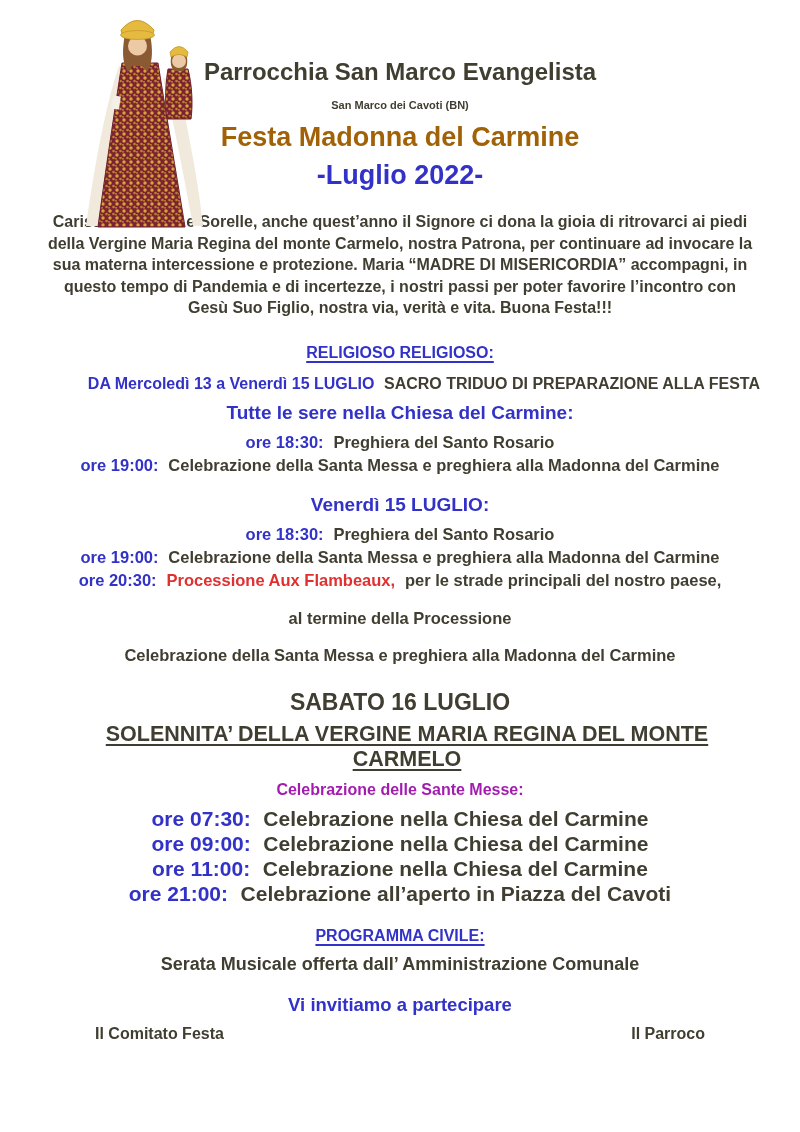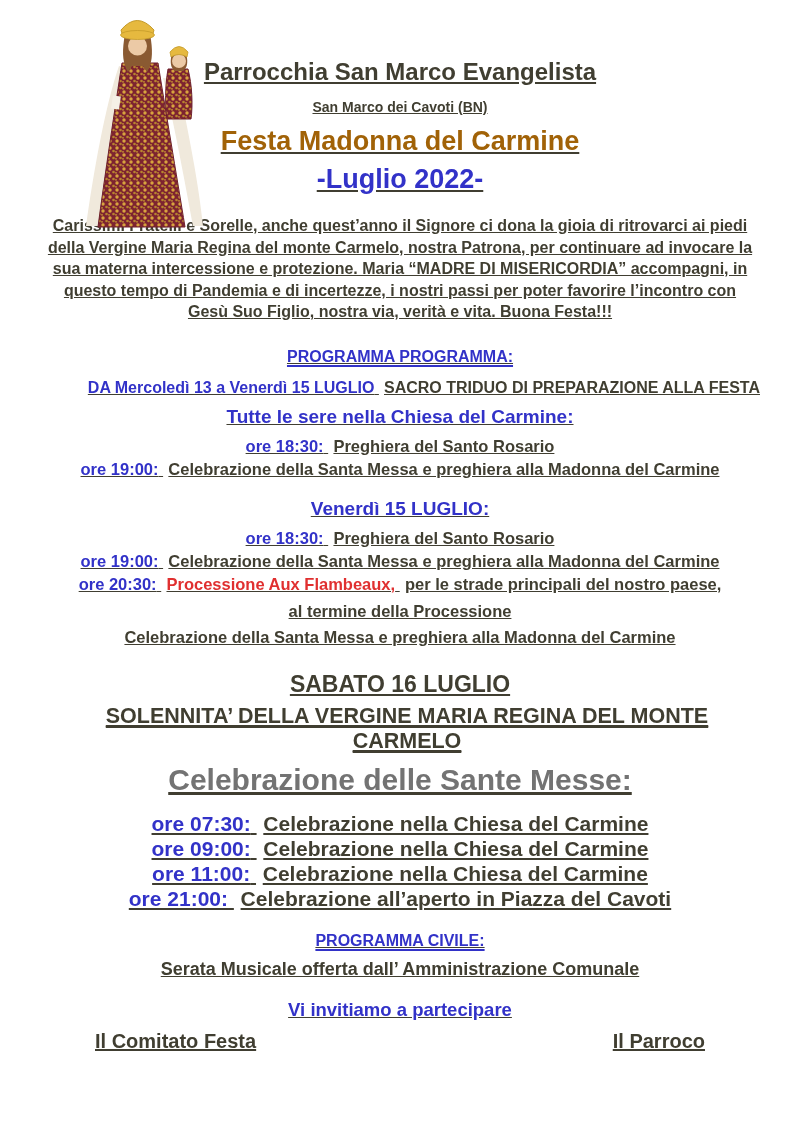--- a/index.html
+++ b/index.html
@@ -7,34 +7,33 @@
     position: relative;
     width: 720px;
     height: 1132px;
     margin: 0 auto;
     background: #ffffff;
     overflow: hidden;
     font-family: "Liberation Sans", sans-serif;
     font-weight: bold;
     text-align: center;
     color: #403e31;
-    text-decoration: underline;
   }
   .statue {
     position: absolute;
     left: 33px;
     top: 6px;
     width: 137px;
     height: 228px;
   }
   .statue svg { width: 100%; height: 100%; display: block; }
 
   .hdr { padding-top: 58px; }
   .parish   { font-size: 24px; margin: 0 0 13px; color: #403e31; }
-  .town     { font-size: 14px; margin: 12px 0 11px; color: #403e31; }
+  .town     { font-size: 11px; margin: 12px 0 11px; color: #403e31; }
   .ev-title { font-size: 27px; margin: 0 0 7px;  color: #a16207; }
   .ev-date  { font-size: 27px; margin: 0 0 20px; color: #3232c8; }
 
   .intro {
     width: 705px;
     margin: 0 auto 25px;
     font-size: 16px;
     line-height: 21.5px;
     color: #403e31;
   }
@@ -49,38 +48,38 @@
     text-decoration-thickness: 2px;
   }
 
   .sec-heading { font-size: 16px; margin: 0 0 13px; }
   .triduum     { font-size: 16px; margin: 0 0 9px; text-align: right; }
   .sub-blue    { font-size: 19px; margin: 0 0 7px; color: #3232c8; }
   .sched       { font-size: 16.5px; line-height: 23px; margin: 0; }
   .gap         { margin-left: 0.32em; }
 
   .friday-block { margin-top: 17px; }
-  .cont-line    { font-size: 16.5px; line-height: 22px; margin: 4px; text-align: center; }
+  .cont-line    { font-size: 16.5px; line-height: 22px; margin: 15px; text-align: center; }
 
   .sat-date  { font-size: 23px; margin: 23px 0 6px; }
   .solemnity { font-size: 21.5px; margin: 0 0 9px; padding-left: 14px; }
-  .masses-heading { font-size: 30px; margin: 0 0 14px; color: #737373; }
+  .masses-heading { font-size: 16px; margin: 0 0 7px; color: #a21caf; }
   .mass { font-size: 21px; line-height: 25px; margin: 0; }
 
   .civil-block { margin-top: 21px; }
   .civil-event { font-size: 18px; margin: 9px 0 0; }
 
   .invite { font-size: 18.5px; margin: 19px 0 0; color: #3232c8; }
 
   .footer-row {
     display: flex;
     justify-content: space-between;
     padding: 0 55px;
     margin-top: 9px;
-    font-size: 20px;
+    font-size: 16px;
     text-align: center;
   }
 </style>
 </head>
 <body>
 
 <div class="page">
 
   <div class="statue">
     <svg viewBox="0 0 137 228" xmlns="http://www.w3.org/2000/svg">
@@ -121,21 +120,21 @@
   <header class="hdr">
     <h1 class="parish">Parrocchia San Marco Evangelista</h1>
     <div class="town">San Marco dei Cavoti (BN)</div>
     <h2 class="ev-title">Festa Madonna del Carmine</h2>
     <h2 class="ev-date">-Luglio 2022-</h2>
   </header>
 
   <p class="intro">Carissimi Fratelli e Sorelle, anche quest’anno il Signore ci dona la gioia di ritrovarci ai piedi della Vergine Maria Regina del monte Carmelo, nostra Patrona, per continuare ad invocare la sua materna intercessione e protezione. Maria “MADRE DI MISERICORDIA” accompagni, in questo tempo di Pandemia e di incertezze, i nostri passi per poter favorire l’incontro con Gesù Suo Figlio, nostra via, verità e vita. Buona Festa!!!</p>
 
   <section>
-    <h3 class="sec-heading blue u">PROGRAMMA PROGRAMMA:</h3>
+    <h3 class="sec-heading blue u">RELIGIOSO RELIGIOSO:</h3>
 
     <p class="triduum">
       <span class="blue">DA Mercoledì 13 a Venerdì 15 LUGLIO</span>
       <span class="dark gap">SACRO TRIDUO DI PREPARAZIONE ALLA FESTA</span>
     </p>
 
     <h4 class="sub-blue">Tutte le sere nella Chiesa del Carmine:</h4>
 
     <p class="sched">
       <span class="blue">ore 18:30:</span>

